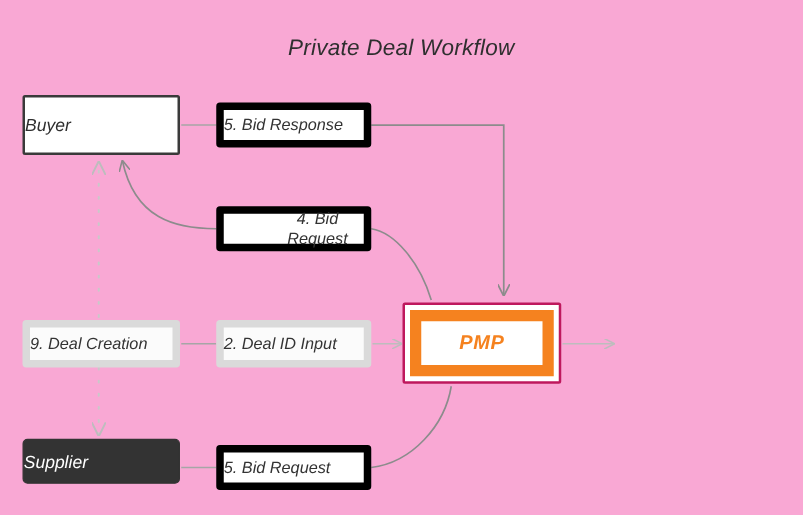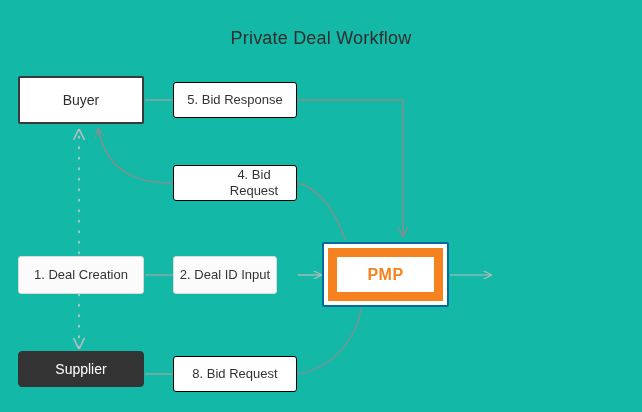--- a/index.html
+++ b/index.html
@@ -10,21 +10,22 @@
     width: 642px;
     height: 412px;
     background: #f9f9f9;
     font-family: "Liberation Sans", sans-serif;
     overflow: hidden;
   }
   #canvas {
     position: relative;
     width: 642px;
     height: 412px;
-    background: #14b8a6;
+    background: #f9a8d4;
+    font-style: italic;
   }
   #edges {
     position: absolute;
     left: 0;
     top: 0;
     width: 642px;
     height: 412px;
     pointer-events: none;
   }
 
@@ -38,21 +39,21 @@
     color: #2f2f2f;
     letter-spacing: 0.2px;
     font-family: "Liberation Sans", sans-serif;
   }
 
   .node {
     position: absolute;
     box-sizing: border-box;
     display: flex;
     align-items: center;
-    justify-content: center;
+    justify-content: flex-start;
     font-size: 13px;
     color: #333333;
     text-align: center;
     line-height: 1.2;
   }
 
   
   .node-buyer {
     left: 18px;
     top: 76px;
@@ -72,47 +73,47 @@
     background: #333333;
     border: 1px solid #333333;
     border-radius: 4px;
     font-size: 14px;
     color: #ffffff;
   }
 
   
   .node-step {
     background: #ffffff;
-    border: 1px solid #000000;
+    border: 6px solid #000000;
     border-radius: 3px;
   }
   .node-step.shaded {
     background: #f2f2f2;
     border-color: #d8d8d8;
   }
   .node-step.faint {
     background: #fbfbfb;
     border-color: #dadada;
   }
 
   .node-deal-creation { left: 18px;  top: 256px; width: 126px; height: 38px; }
-  .node-deal-id       { left: 173px; top: 256px; width: 104px; height: 38px; }
+  .node-deal-id       { left: 173px; top: 256px; width: 124px; height: 38px; }
   .node-bid-response  { left: 173px; top: 82px;  width: 124px; height: 36px; }
   .node-bid-request-4 { left: 173px; top: 165px; width: 124px; height: 36px; padding-left: 38px; }
   .node-bid-request-3 { left: 173px; top: 356px; width: 124px; height: 36px; }
   .node-transacted    { left: 492px; top: 258px; width: 133px; height: 37px; }
 
   
   .node-pmp {
     left: 322px;
     top: 242px;
     width: 127px;
     height: 65px;
     background: #ffffff;
-    border: 2px solid #0369a1;
+    border: 2px solid #be185d;
     border-radius: 2px;
     padding: 4px;
   }
   .pmp-inner {
     box-sizing: border-box;
     width: 100%;
     height: 100%;
     border: 9px solid #f5821f;
     background: #ffffff;
     display: flex;
@@ -170,35 +171,35 @@
 
   <div class="node node-step node-bid-response">
     <span>5. Bid Response</span>
   </div>
 
   <div class="node node-step node-bid-request-4">
     <span>4. Bid Request</span>
   </div>
 
   <div class="node node-step faint node-deal-creation">
-    <span>1. Deal Creation</span>
+    <span>9. Deal Creation</span>
   </div>
 
   <div class="node node-step faint node-deal-id">
     <span>2. Deal ID Input</span>
   </div>
 
   <div class="node node-pmp">
     <div class="pmp-inner">
       <span class="pmp-label">PMP</span>
     </div>
   </div>
 
 
   <div class="node node-supplier">
     <span>Supplier</span>
   </div>
 
   <div class="node node-step node-bid-request-3">
-    <span>8. Bid Request</span>
+    <span>5. Bid Request</span>
   </div>
 
 </div>
 
 </body></html>

